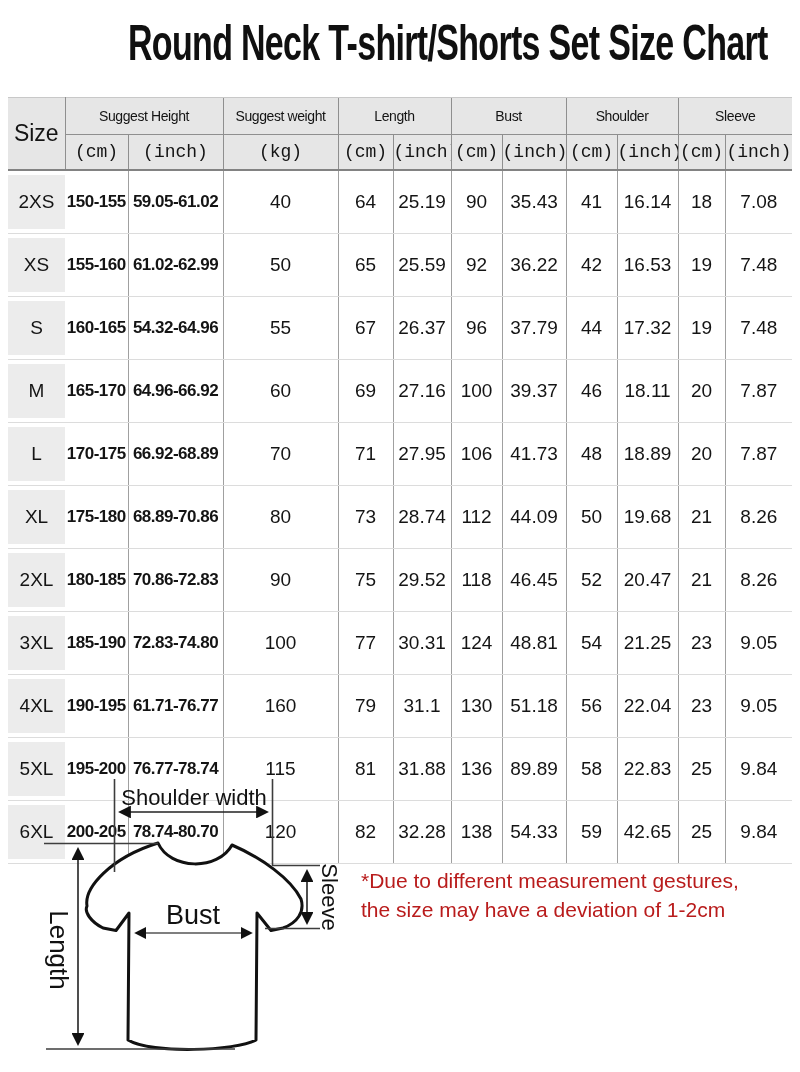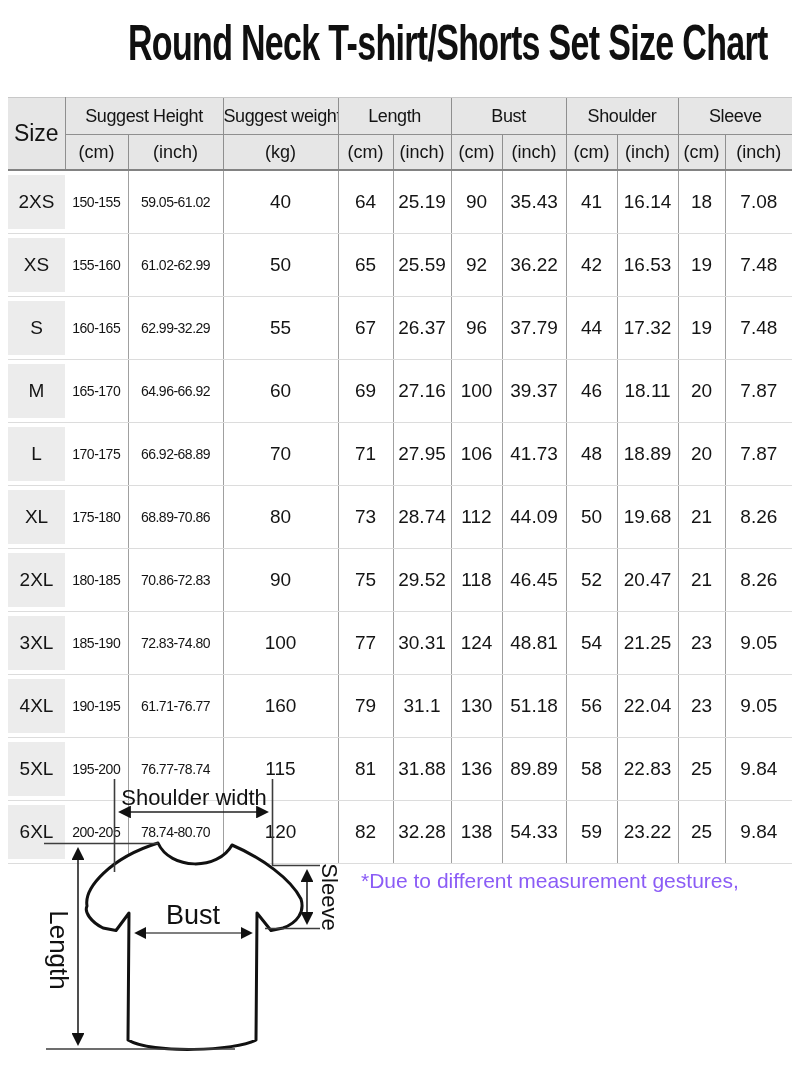--- a/index.html
+++ b/index.html
@@ -23,41 +23,41 @@
     padding:0; text-align:center; vertical-align:middle;
     white-space:nowrap; overflow:hidden; color:#141414;
   }
   thead th { background:#e6e6e6; font-weight:normal; }
   th.size-th {
     font-size:23px; border-right:1px solid #8f8f8f;
     border-top:1px solid #c8c8c8; border-bottom:2px solid #828282;
   }
   tr.grp-row th { height:36px; border-top:1px solid #c8c8c8; }
   th.grp {
-    font-size:18px; letter-spacing:-0.4px;
+    font-size:14px; letter-spacing:-0.4px;
     border-left:1px solid #8f8f8f; border-bottom:1px solid #8f8f8f;
   }
   tr.unit-row th {
     height:34px; font-size:18px;
-    border-left:1px solid #8f8f8f; border-bottom:2px solid #828282;
+    border-left:1px solid #8f8f8f; border-bottom:2px solid #828282;font-family:Liberation Mono, monospace;
   }
   tbody td { height:54px; font-size:19px; border-bottom:1px solid #dcdcdc; }
   tbody td.vline { border-left:1px solid #a0a0a0; }
-  td.range { font-size:14px; letter-spacing:-0.5px; }
+  td.range { font-size:17px; letter-spacing:-0.5px;font-weight:bold; }
   .red { color:#c9241d; }
   td.sz { padding:0; }
   .pill {
     height:54px; margin:4px 0; background:#ececec;
     display:flex; align-items:center; justify-content:center; font-size:19px;
   }
   
   .diagram-svg { position:absolute; left:0; top:770px; }
   .note {
     position:absolute; left:361px; top:866px; width:436px;
-    font-size:21px; line-height:29px; color:#8b5cf6; white-space:nowrap;
+    font-size:21px; line-height:29px; color:#b91c1c; white-space:nowrap;
   }
   svg text { font-family:"Liberation Sans", sans-serif; fill:#111; }
 </style>
 </head>
 <body>
 
 <div class="page">
 
   <h1 class="title">Round Neck T-shirt/Shorts Set Size Chart</h1>
 
@@ -131,21 +131,21 @@
           <td class="vline">42</td>
           <td class="vline red">16.53</td>
           <td class="vline">19</td>
           <td class="vline red">7.48</td>
         </tr>
         <tr>
           <td class="sz">
             <div class="pill">S</div>
           </td>
           <td class="range">160-165</td>
-          <td class="vline red range">62.99-32.29</td>
+          <td class="vline red range">54.32-64.96</td>
           <td class="vline">55</td>
           <td class="vline">67</td>
           <td class="vline red">26.37</td>
           <td class="vline">96</td>
           <td class="vline red">37.79</td>
           <td class="vline">44</td>
           <td class="vline red">17.32</td>
           <td class="vline">19</td>
           <td class="vline red">7.48</td>
         </tr>
@@ -266,21 +266,21 @@
             <div class="pill">6XL</div>
           </td>
           <td class="range">200-205</td>
           <td class="vline red range">78.74-80.70</td>
           <td class="vline">120</td>
           <td class="vline">82</td>
           <td class="vline red">32.28</td>
           <td class="vline">138</td>
           <td class="vline red">54.33</td>
           <td class="vline">59</td>
-          <td class="vline red">23.22</td>
+          <td class="vline red">42.65</td>
           <td class="vline">25</td>
           <td class="vline red">9.84</td>
         </tr>
       </tbody>
   </table>
 
   <svg class="diagram-svg" width="400" height="302" viewBox="0 770 400 302">
     <defs>
       <marker id="ah" viewBox="0 0 10 10" refX="8.5" refY="5" markerWidth="8" markerHeight="8" orient="auto-start-reverse">
         <path d="M0,0 L10,5 L0,10 z" fill="#111"></path>
@@ -320,15 +320,16 @@
     <g>
       <line x1="273" y1="865.5" x2="320" y2="865.5" stroke="#3d3d3d" stroke-width="1.4"></line>
       <line x1="265" y1="928.5" x2="320" y2="928.5" stroke="#3d3d3d" stroke-width="1.4"></line>
       <line x1="307" y1="871" x2="307" y2="923" stroke="#222" stroke-width="1.6" marker-start="url(#ah)" marker-end="url(#ah)"></line>
       <text x="322" y="897" font-size="22" text-anchor="middle" transform="rotate(90 322 897)">Sleeve</text>
     </g>
   </svg>
 
   <div class="note">
     <div>*Due to different measurement gestures,</div>
+    <div>the size may have a deviation of 1-2cm</div>
   </div>
 
 </div>
 
 </body></html>

